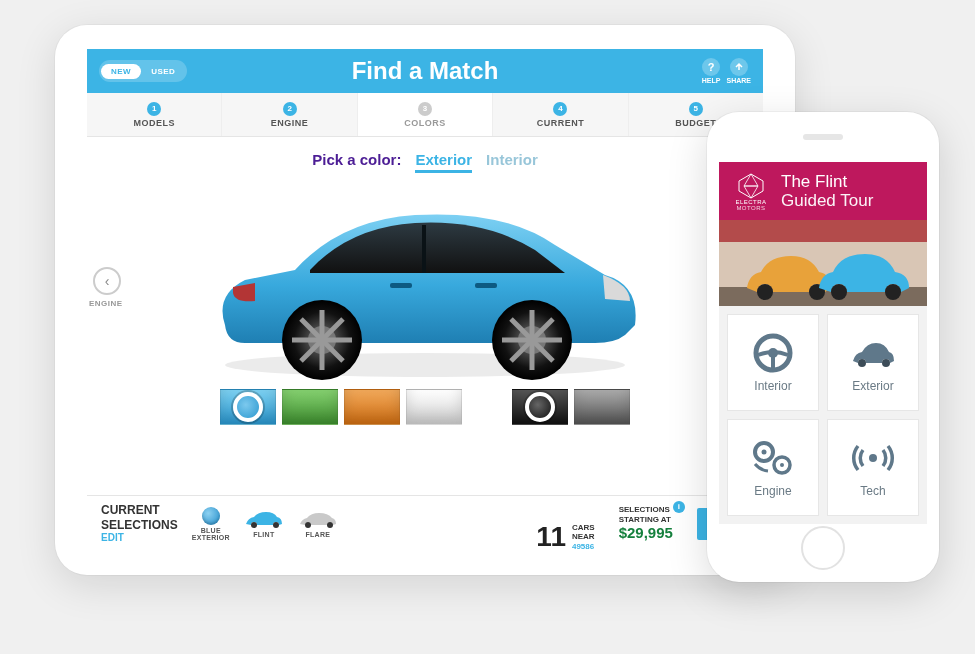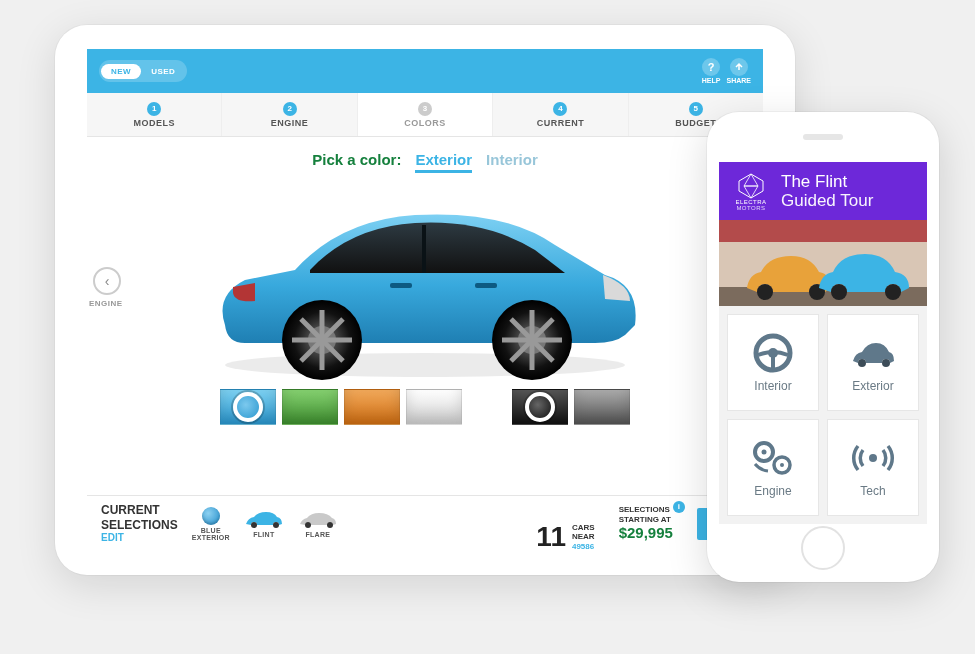--- a/index.html
+++ b/index.html
@@ -149,21 +149,21 @@
     flex-direction: column;
     align-items: center;
   }
   .color-prompt {
     display: flex;
     align-items: baseline;
     gap: 14px;
     font-size: 15px;
     margin-bottom: 6px;
   }
-  .color-prompt .label { font-weight: 700; color: #15803d; }
+  .color-prompt .label { font-weight: 700; color: #4c1d95; }
   .tab-link {
     color: #3cb4e5;
     font-weight: 700;
     cursor: pointer;
     padding-bottom: 2px;
   }
   .tab-link.active { border-bottom: 3px solid #3cb4e5; }
   .tab-link.inactive { color: #7fb8d0; opacity: 0.8; }
 
   
@@ -310,21 +310,21 @@
     border: 2px solid #e2e2e2;
     border-radius: 50%;
   }
   .phone-screen {
     flex: 1;
     background: #f2f2f2;
     display: flex;
     flex-direction: column;
   }
   .p-header {
-    background: #6d28d9;
+    background: #be185d;
     color: #fff;
     padding: 10px 12px 8px;
     display: flex;
     align-items: center;
     gap: 10px;
   }
   .brand-logo {
     width: 40px; height: 40px;
     display:flex; flex-direction:column; align-items:center; justify-content:center;
     font-size: 6px; letter-spacing:0.5px;
@@ -362,20 +362,21 @@
 <body>
 
 <div class="tablet">
   <div class="tablet-screen">
 
     <div class="header">
       <div class="condition-toggle">
         <span class="condition-pill active">NEW</span>
         <span class="condition-pill">USED</span>
       </div>
+      <div class="header-title">Find a Match</div>
       <div class="header-actions">
         <div class="hdr-btn">
           <span class="circ">?</span>
           <span class="lbl">HELP</span>
         </div>
         <div class="hdr-btn">
           <span class="circ">
             <svg width="10" height="10" viewBox="0 0 10 10">
                 <path d="M2 5 L5 2 L8 5 M5 2 V8" stroke="#fff" stroke-width="1.5" fill="none"></path>
               </svg>

